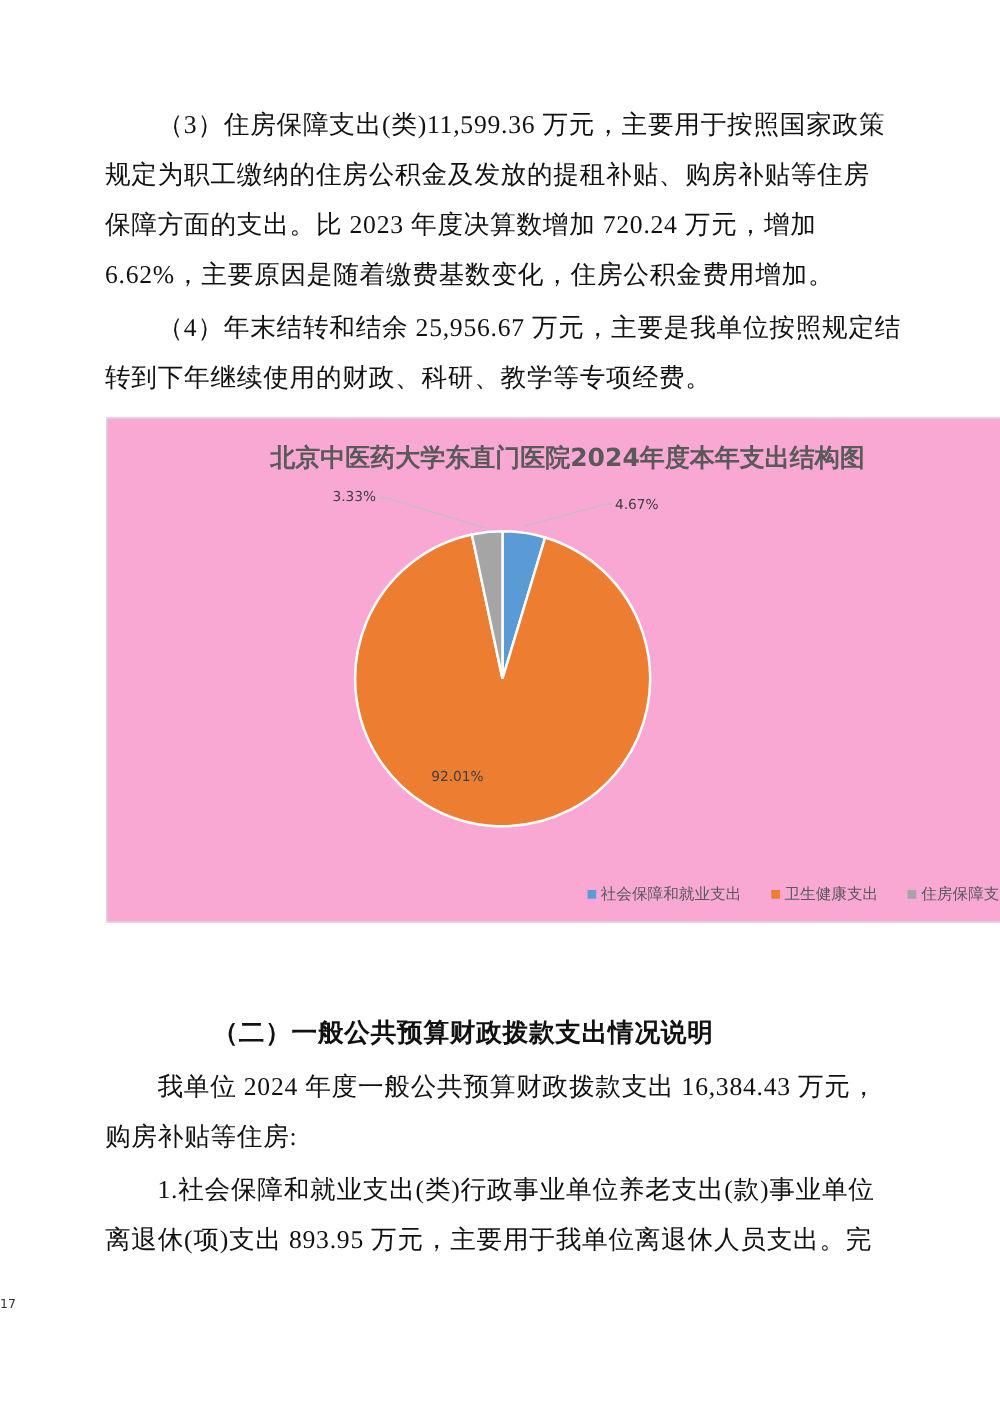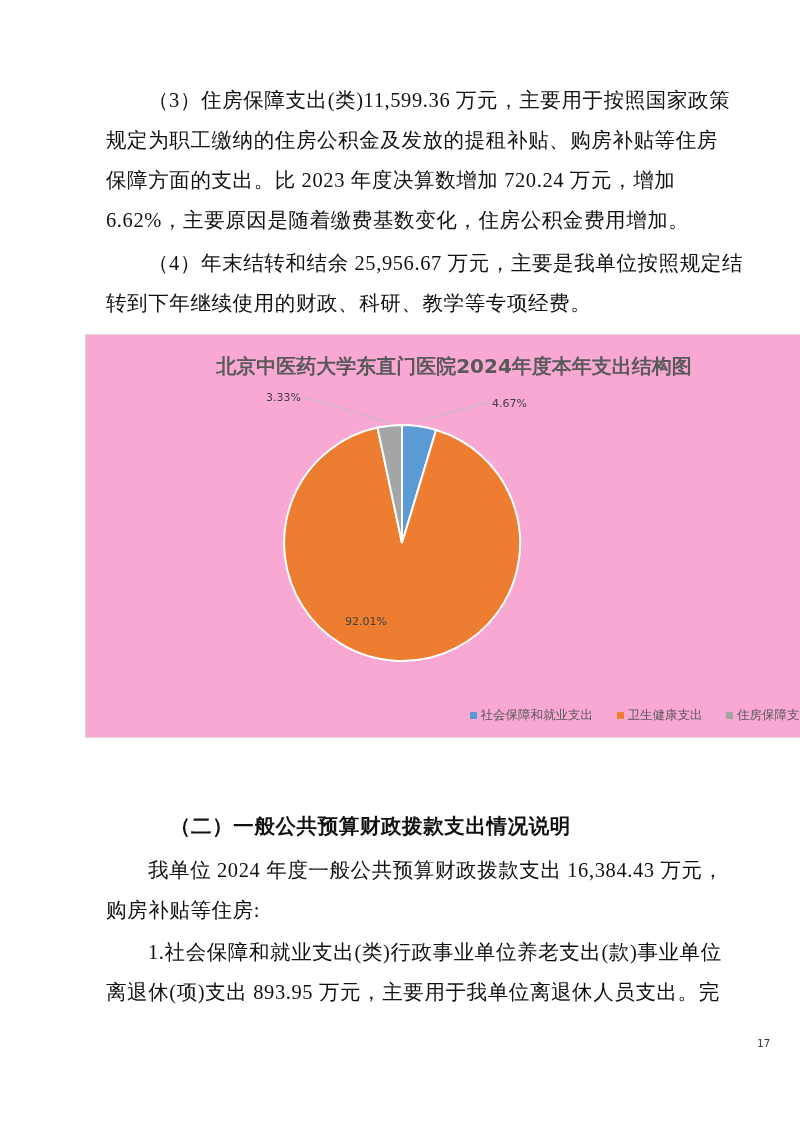--- a/index.html
+++ b/index.html
@@ -1,32 +1,32 @@
 <!DOCTYPE html>
 <html><head>
 <meta charset="utf-8">
 <style>
   html, body { margin: 0; padding: 0; background: #ffffff; }
   body { width: 800px; height: 1131px; position: relative; overflow: hidden;
          font-family: "Liberation Serif", "DejaVu Serif", serif; color: #111; }
   .para { position: absolute; left: 84px; width: 640px; font-size: 20.5px; line-height: 40px; letter-spacing: 0.6px; }
-  .line { display: block; white-space: nowrap; margin-left: 22px; }
+  .line { display: block; white-space: nowrap; }
   .indent { padding-left: 42px; }
   .heading { position: absolute; left: 126px; font-size: 20.5px; font-weight: bold; letter-spacing: 0.6px; margin-left: 44px; }
   .chart-box { position: absolute; left: 85px; top: 334px; width: 738px; height: 404px;
                border: 1.5px solid #d9d9d9; background: #f9a8d4; box-sizing: border-box; }
   .chart-title { position: absolute; top: 18px; left: 0; width: 100%; text-align: center;
                  font-family: "DejaVu Sans", sans-serif; font-size: 20px; font-weight: bold; color: #595959; }
   .chart-svg { position: absolute; left: 0; top: 0; }
   .slice-label { font-family: "DejaVu Sans", sans-serif; font-size: 11px; fill: #404040; }
   .legend { position: absolute; top: 372px; left: 0; width: 100%; text-align: right;
             font-family: Liberation Sans, sans-serif; font-size: 12.5px; color: #595959; }
   .legend-item { display: inline-block; margin: 0 10px; }
   .legend-swatch { display: inline-block; width: 7px; height: 7px; margin-right: 4px; vertical-align: middle; }
-  .page-number { position: absolute; top: 1038px; left: 0; width: 770px; text-align: right;
+  .page-number { position: absolute; top: 1038px; left: 0; width: 770px; text-align: left;
                  font-family: "DejaVu Sans", sans-serif; font-size: 10px; color: #333; }
 </style>
 </head>
 <body>
 
 <div class="para" style="top:80px;">
   <span class="line indent">（3）住房保障支出(类)11,599.36 万元，主要用于按照国家政策</span>
   <span class="line">规定为职工缴纳的住房公积金及发放的提租补贴、购房补贴等住房</span>
   <span class="line">保障方面的支出。比 2023 年度决算数增加 720.24 万元，增加</span>
   <span class="line">6.62%，主要原因是随着缴费基数变化，住房公积金费用增加。</span>

